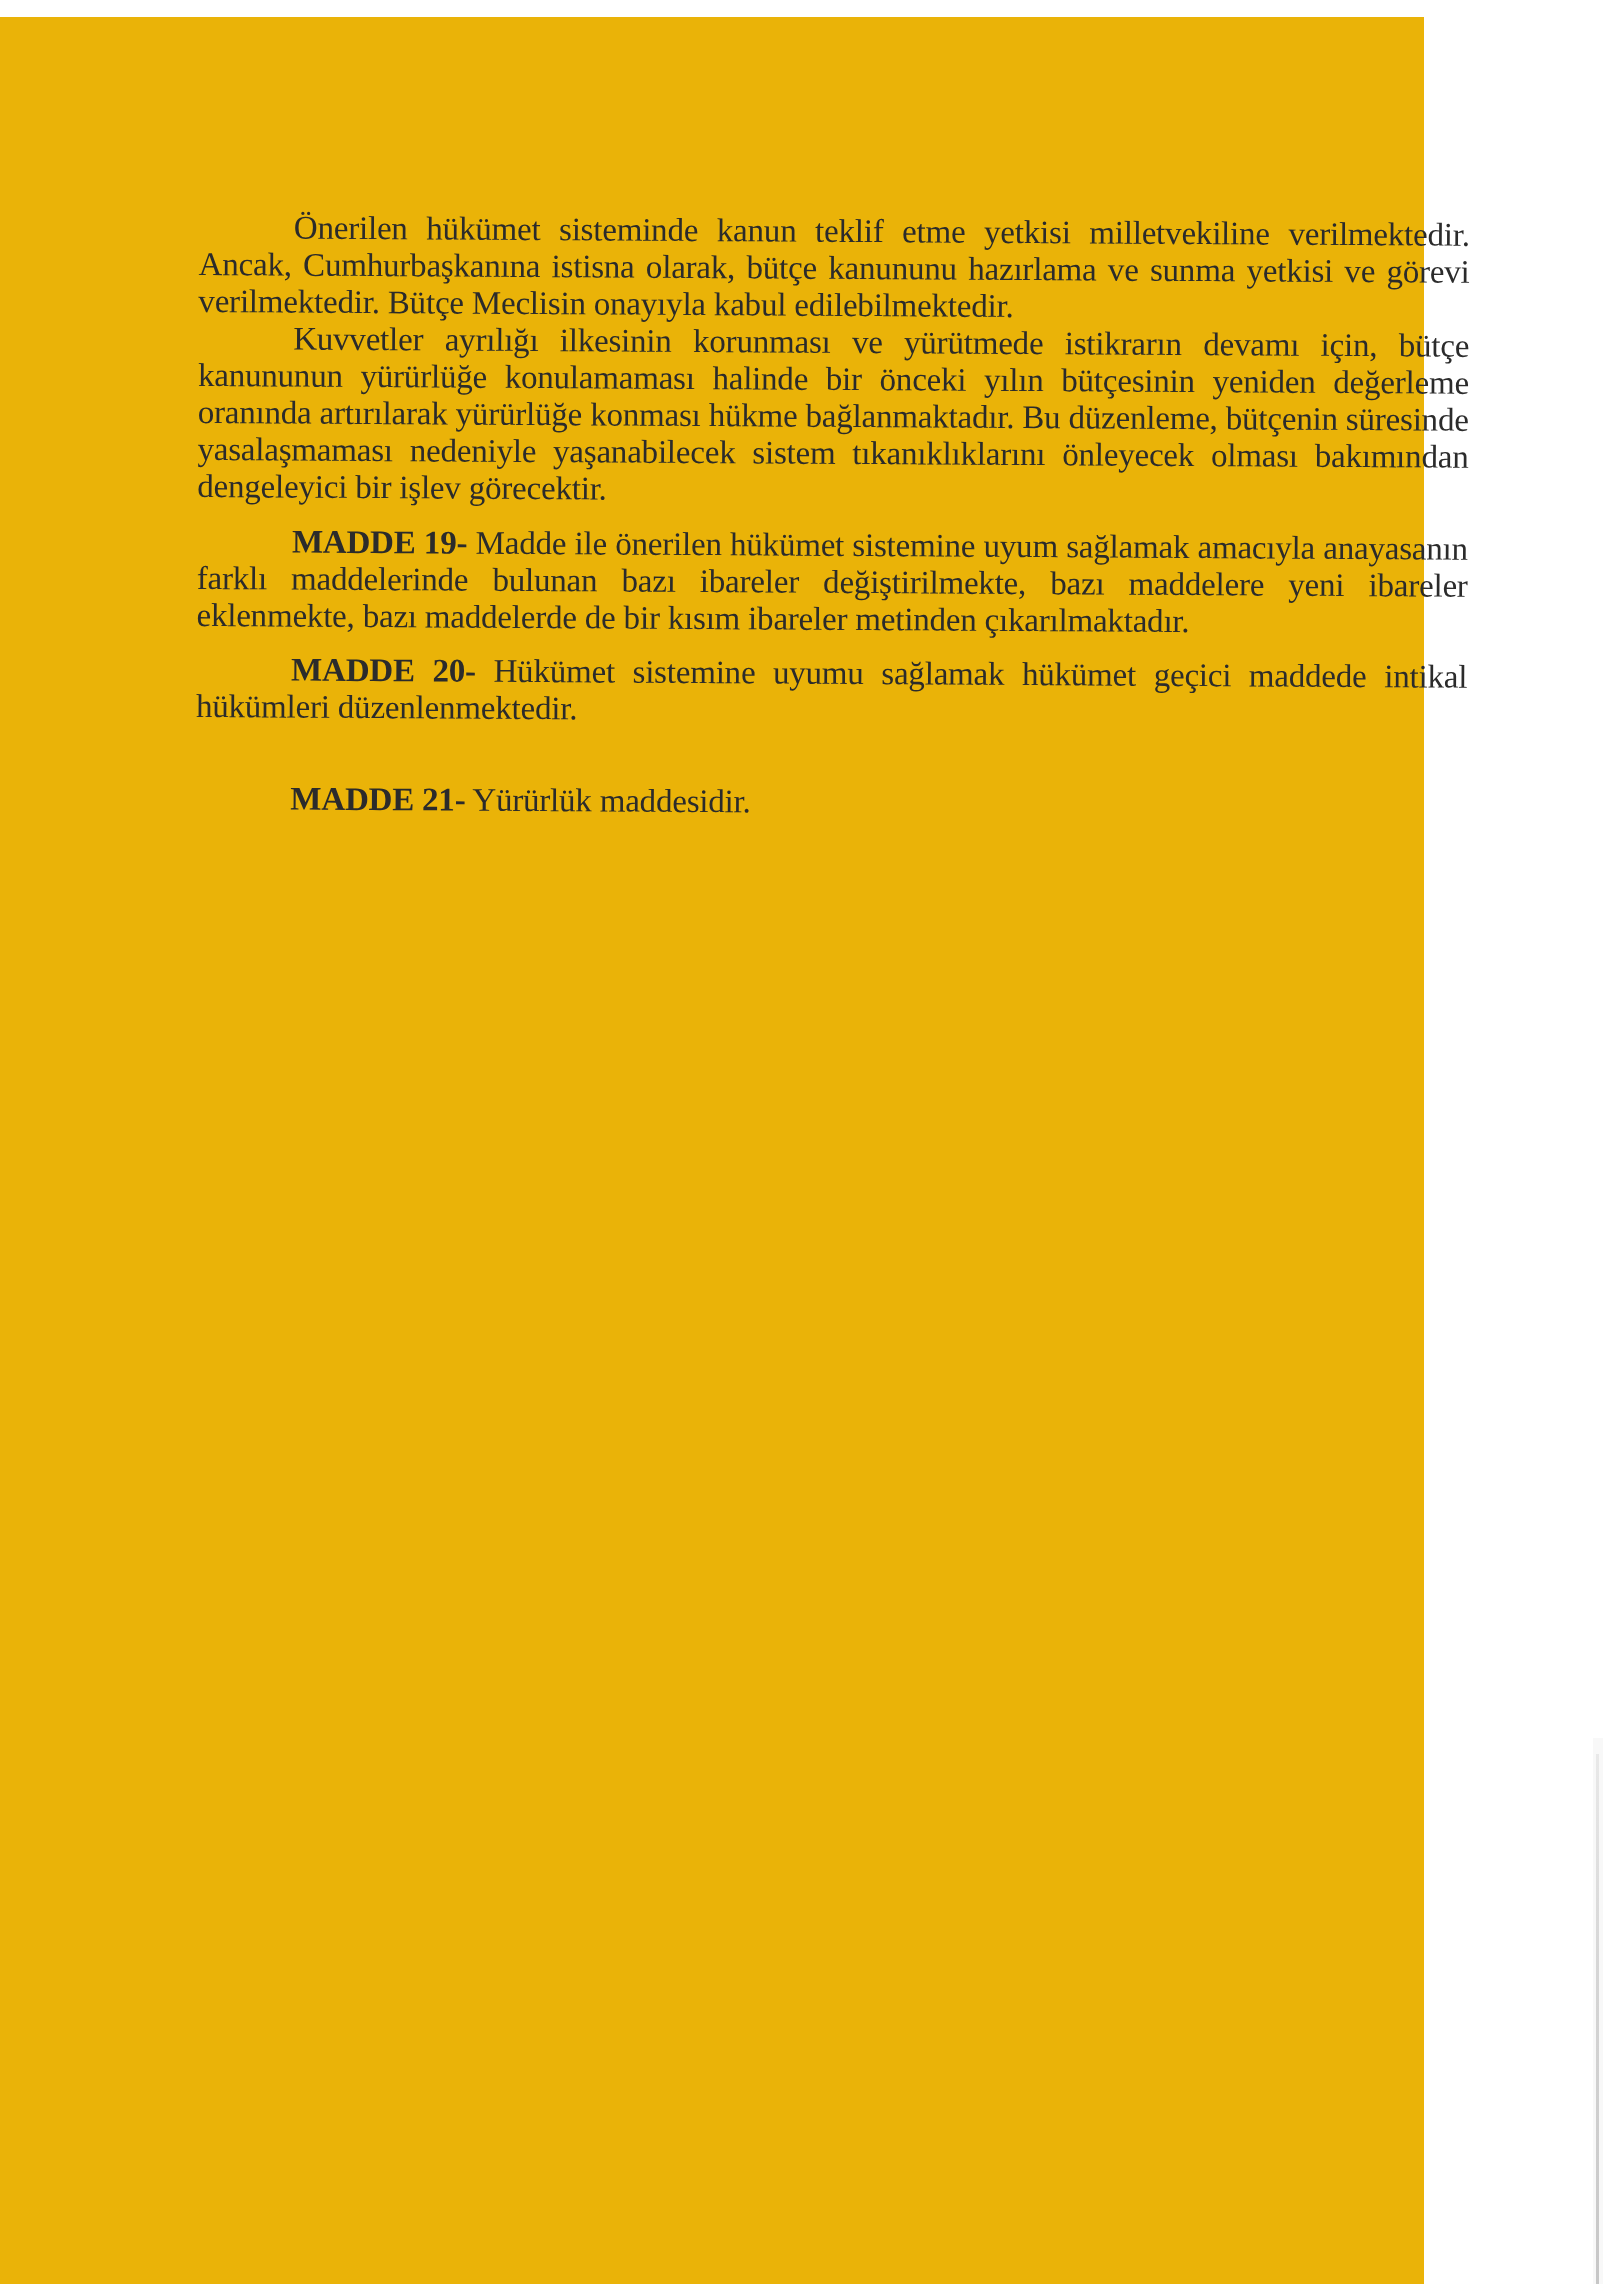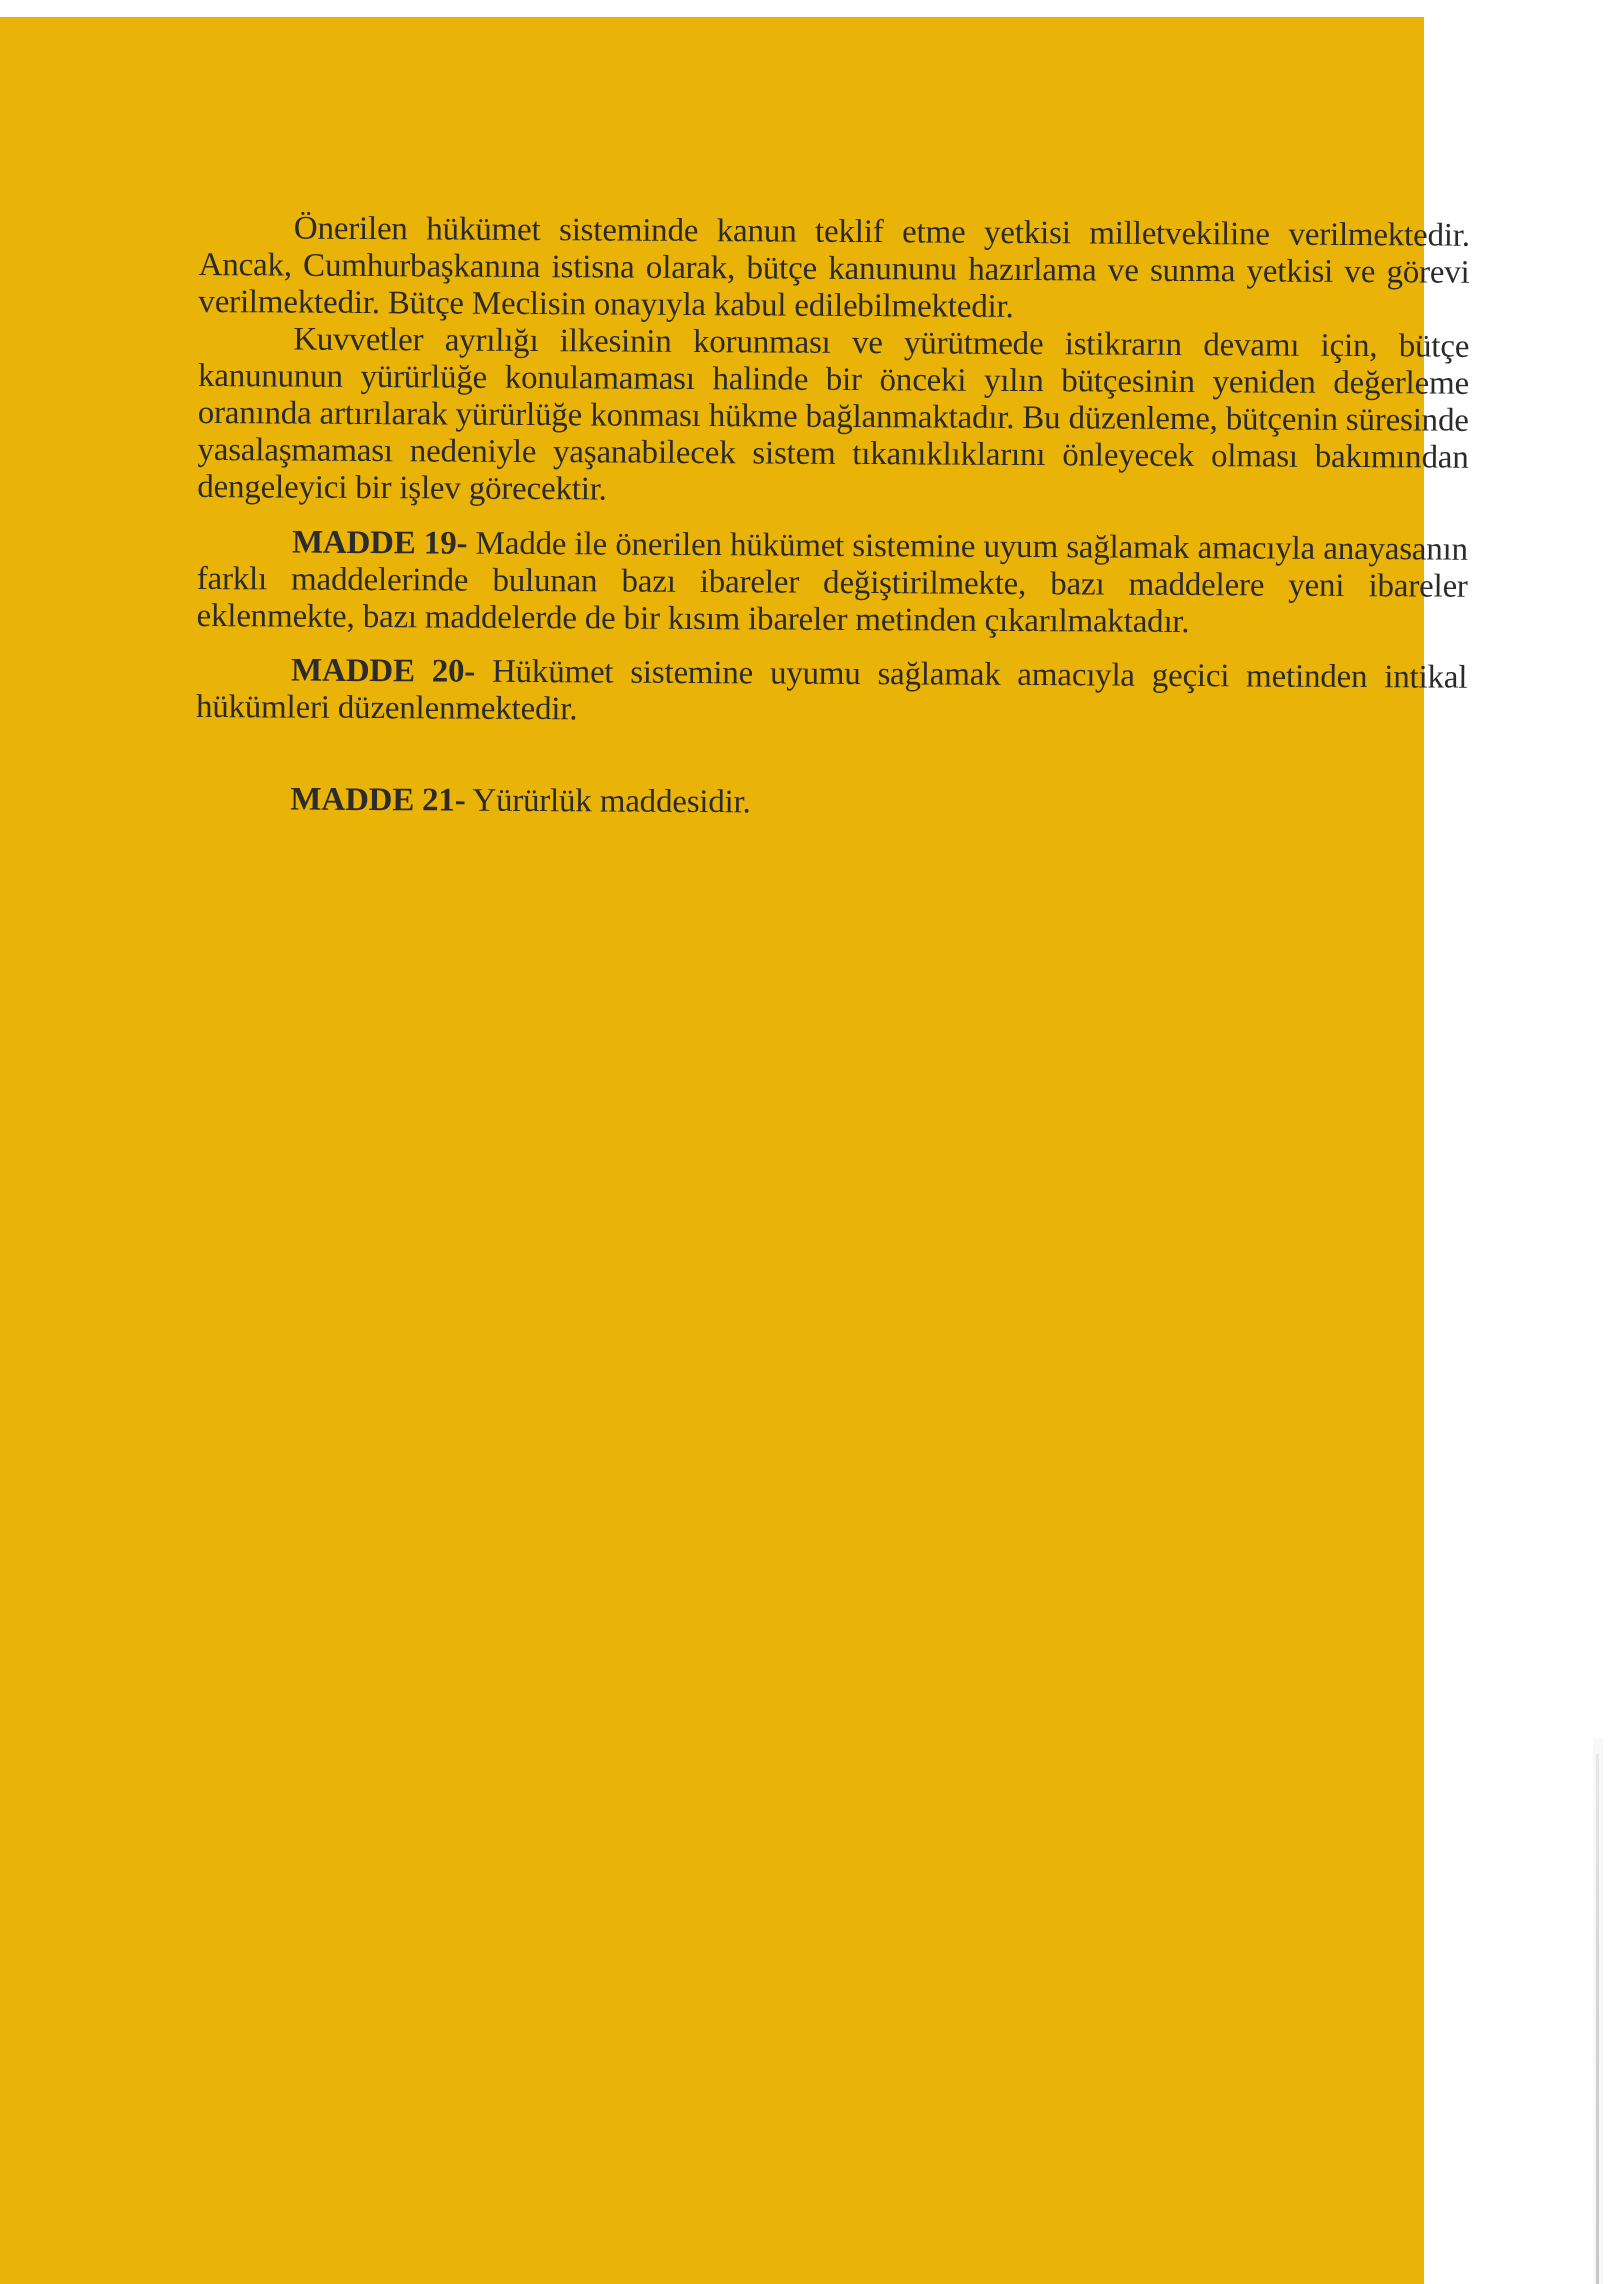--- a/index.html
+++ b/index.html
@@ -79,21 +79,21 @@
       <span>Kuvvetler ayrılığı ilkesinin korunması ve yürütmede istikrarın devamı için, bütçe kanununun yürürlüğe konulamaması halinde bir önceki yılın bütçesinin yeniden değerleme oranında artırılarak yürürlüğe konması hükme bağlanmaktadır. Bu düzenleme, bütçenin süresinde yasalaşmaması nedeniyle yaşanabilecek sistem tıkanıklıklarını önleyecek olması bakımından dengeleyici bir işlev görecektir.</span>
     </p>
 
     <p class="para gap-after">
       <span class="madde-label">MADDE 19-</span>
       <span>Madde ile önerilen hükümet sistemine uyum sağlamak amacıyla anayasanın farklı maddelerinde bulunan bazı ibareler değiştirilmekte, bazı maddelere yeni ibareler eklenmekte,  bazı maddelerde de bir kısım ibareler metinden çıkarılmaktadır.</span>
     </p>
 
     <p class="para big-gap-after">
       <span class="madde-label">MADDE 20-</span>
-      <span>Hükümet sistemine uyumu sağlamak amacıyla geçici metinden intikal hükümleri düzenlenmektedir.</span>
+      <span>Hükümet sistemine uyumu sağlamak hükümet geçici maddede intikal hükümleri düzenlenmektedir.</span>
     </p>
 
     <p class="para">
       <span class="madde-label">MADDE 21-</span>
       <span>Yürürlük maddesidir.</span>
     </p>
 
   </div>
 
   <div class="scan-edge-soft"></div>

